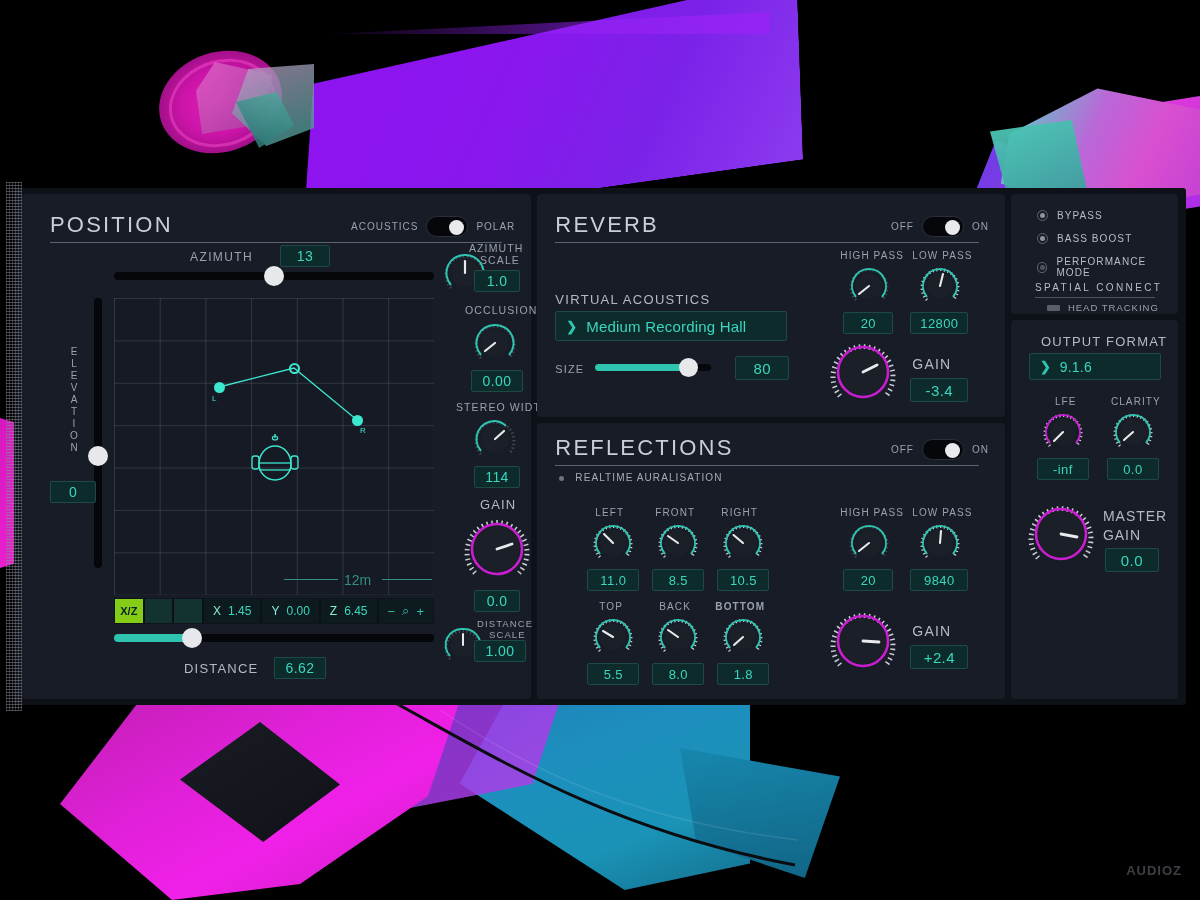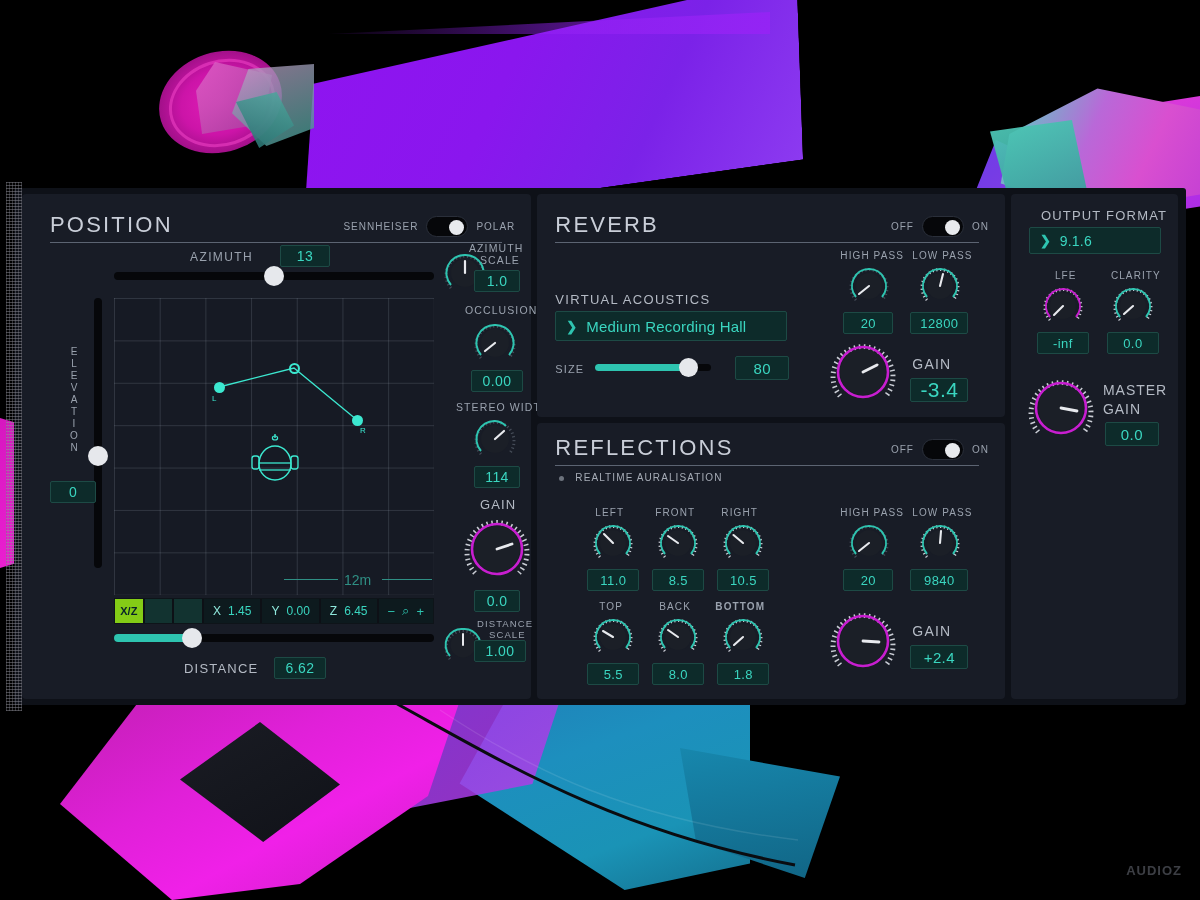--- a/index.html
+++ b/index.html
@@ -334,21 +334,21 @@
 
   <div class="plugin">
     <div class="edge-texture"></div>
     <div class="panels">
 
       <div class="panel panel-position">
         <div class="panel-title" style="left:28px; top:18px;">POSITION</div>
         <div class="title-rule" style="left:28px; top:48px; width:452px;"></div>
 
         <div class="toggle-wrap" style="right:16px; top:22px;">
-          <span class="toggle-txt">SENNHEISER</span>
+          <span class="toggle-txt">ACOUSTICS</span>
           <div class="toggle on">
               <div class="knob"></div>
             </div>
           <span class="toggle-txt">POLAR</span>
         </div>
 
         <div class="sect-label" style="left:168px; top:56px; font-size:12px; letter-spacing:1.4px;">AZIMUTH</div>
         <div class="vbox" style="left:258px; top:51px; width:50px; height:22px;">13</div>
         <div class="slider-track" style="left:92px; top:78px; width:320px; height:8px;">
           <div class="slider-knob" style="left:150px; top:-6px; width:20px; height:20px;"></div>
@@ -525,21 +525,21 @@
 
           <div class="knob-unit" style="left:290px; top:142px; width:72px; height:72px;">
             <svg width="72" height="72" viewBox="0 0 72 72">
               <path d="M13 60 A30 30 0 1 1 59 60" fill="none" stroke="#c9ccd4" stroke-dasharray="1.5 3.4" stroke-width="5"></path>
               <circle cx="36" cy="36" r="25" fill="none" stroke="#c81ed0" stroke-width="2.6"></circle>
               <circle cx="36" cy="36" r="23" fill="#1b1f27"></circle>
               <line x1="36" y1="36" x2="50" y2="29" stroke="#e8eaee" stroke-width="2.8" stroke-linecap="round"></line>
             </svg>
           </div>
           <div class="sect-label" style="left:375px; top:162px; font-size:14px; letter-spacing:1.2px; color:#b4bac4;">GAIN</div>
-          <div class="vbox" style="left:373px; top:184px; width:58px; height:24px; font-size:21px;">-3.4</div>
+          <div class="vbox" style="left:373px; top:184px; width:58px; height:24px; font-size:15px;">-3.4</div>
         </div>
 
         <div class="panel panel-reflections">
           <div class="panel-title" style="left:18px; top:12px;">REFLECTIONS</div>
           <div class="title-rule" style="left:18px; top:42px; width:424px;"></div>
 
           <div class="toggle-wrap" style="right:16px; top:16px;">
             <span class="toggle-txt">OFF</span>
             <div class="toggle on">
                 <div class="knob"></div>
@@ -647,20 +647,40 @@
             </svg>
           </div>
           <div class="sect-label" style="left:375px; top:200px; font-size:14px; letter-spacing:1.2px; color:#b4bac4;">GAIN</div>
           <div class="vbox" style="left:373px; top:222px; width:58px; height:24px; font-size:15px;">+2.4</div>
         </div>
       </div>
 
       <div class="col-right">
 
 
+        <div class="panel panel-toggles">
+          <div class="radio-row" style="left:26px; top:16px;">
+            <span class="radio"></span>
+            <span class="radio-lbl">BYPASS</span>
+          </div>
+          <div class="radio-row" style="left:26px; top:39px;">
+            <span class="radio"></span>
+            <span class="radio-lbl">BASS BOOST</span>
+          </div>
+          <div class="radio-row" style="left:26px; top:62px;">
+            <span class="radio dim"></span>
+            <span class="radio-lbl">PERFORMANCE MODE</span>
+          </div>
+          <div class="sc-title" style="left:24px; top:88px;">SPATIAL CONNECT</div>
+          <div class="sc-rule" style="left:24px; top:103px; width:120px;"></div>
+          <div class="ht-row" style="left:36px; top:108px;">
+            <span class="ht-bar"></span>
+            <span class="ht-lbl">HEAD TRACKING</span>
+          </div>
+        </div>
 
         <div class="panel panel-output">
           <div class="sect-label" style="left:30px; top:14px; font-size:13px; letter-spacing:1.2px; color:#b4bac4;">OUTPUT FORMAT</div>
           <div class="dropdown" style="left:18px; top:33px; width:132px; height:27px;">
             <span class="dd-arrow">❯</span>
             <span class="dd-text sm">9.1.6</span>
           </div>
 
           <div class="sect-label" style="left:44px; top:76px; font-size:10px;">LFE</div>
           <div class="knob-unit" style="left:30px; top:90px; width:44px; height:44px;">

